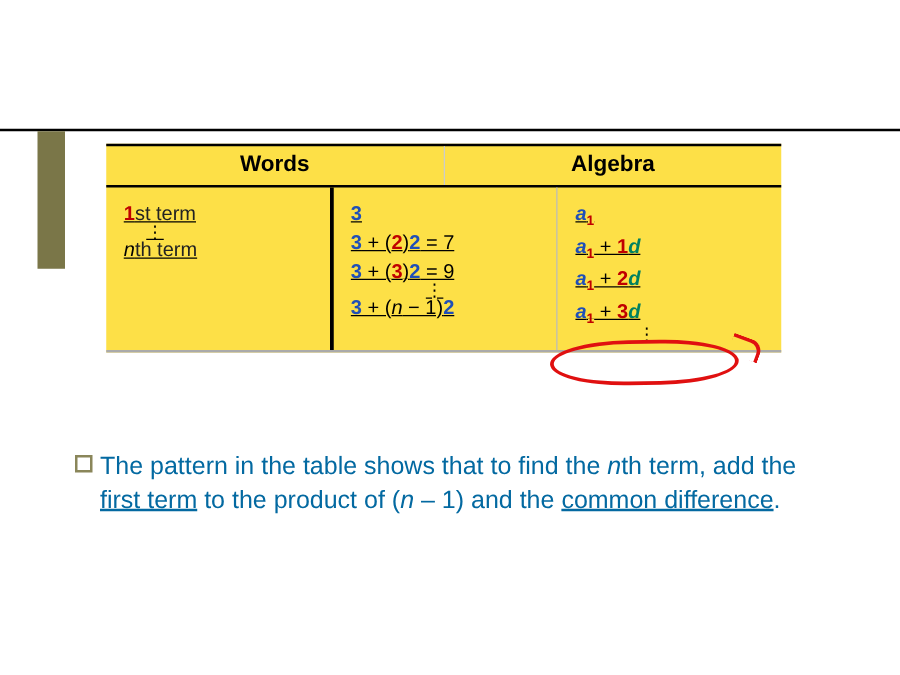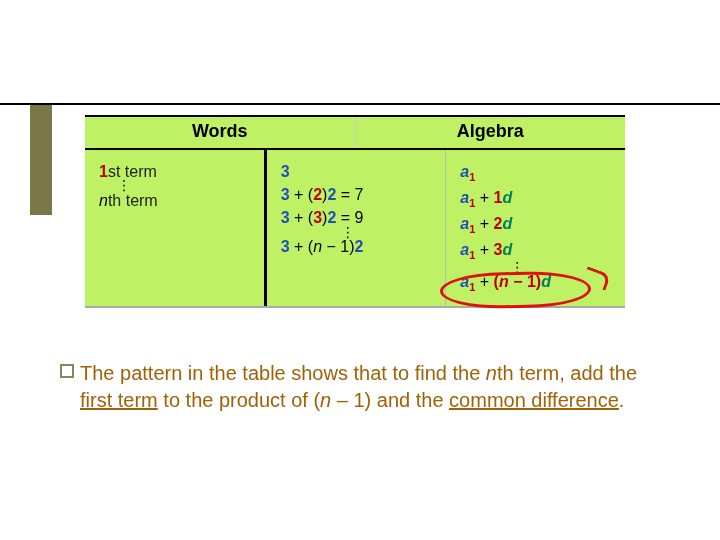--- a/index.html
+++ b/index.html
@@ -31,21 +31,21 @@
     height: 2px;
     background: #000;
   }
   .table-wrap {
     position: absolute;
     left: 85px;
     top: 115px;
     width: 540px;
     border-top: 2px solid #000;
     border-bottom: 2px solid #aaa;
-    background: #bef264;
+    background: #fde047;
   }
   .hdr-row {
     display: flex;
     border-bottom: 2px solid #000;
   }
   .hdr-cell {
     flex: 1;
     text-align: center;
     font-weight: bold;
     font-size: 18px;
@@ -55,20 +55,21 @@
   .hdr-cell:last-child { border-right: none; }
   .body-row {
     display: flex;
   }
   .body-cell {
     flex: 1;
     font-size: 16px;
     padding: 10px 10px 10px 14px;
     line-height: 1.45;
     position: relative;
+    text-decoration: underline;
   }
   .sep-heavy {
     border-right: 3px solid #000;
   }
   .sep-light {
     border-right: 1px solid #bbb;
   }
   .num-red { color: #c00000; font-weight: bold; }
   .num-blue { color: #1f4fb8; font-weight: bold; }
   .txt-norm { color: #222; }
@@ -109,21 +110,21 @@
     transform: rotate(20deg);
     pointer-events: none;
   }
   .caption {
     position: absolute;
     left: 80px;
     top: 360px;
     width: 560px;
     font-size: 20px;
     line-height: 1.35;
-    color: #a16207;
+    color: #0369a1;
   }
   .underline { text-decoration: underline; }
   .sq {
     position: absolute;
     left: 60px;
     top: 364px;
     width: 10px;
     height: 10px;
     border: 2px solid #8a865a;
     background: #fff;
@@ -159,21 +160,20 @@
         <span class="dots dots-c">⋮</span>
         <div><span class="num-blue">3</span><span> + (</span><span class="ital-n">n</span><span> − 1)</span><span class="num-blue">2</span></div>
       </div>
 
       <div class="body-cell">
         <div><span class="sym-a">a</span><span class="sub1">1</span></div>
         <div><span class="sym-a">a</span><span class="sub1">1</span><span> + </span><span class="num-red">1</span><span class="ital-d">d</span></div>
         <div><span class="sym-a">a</span><span class="sub1">1</span><span> + </span><span class="num-red">2</span><span class="ital-d">d</span></div>
         <div><span class="sym-a">a</span><span class="sub1">1</span><span> + </span><span class="num-red">3</span><span class="ital-d">d</span></div>
         <span class="dots dots-r">⋮</span>
-        <div><span class="sym-a">a</span><span class="sub1">1</span><span> + </span><span class="num-red">(</span><span class="ital-n num-red" style="color:#c00000">n</span><span class="num-red"> − 1</span><span class="num-red">)</span><span class="ital-d">d</span></div>
       </div>
 
     </div>
   </div>
 
   <div class="circle-annot"></div>
   <div class="circle-tail"></div>
 
   <div class="sq"></div>
   <div class="caption">

